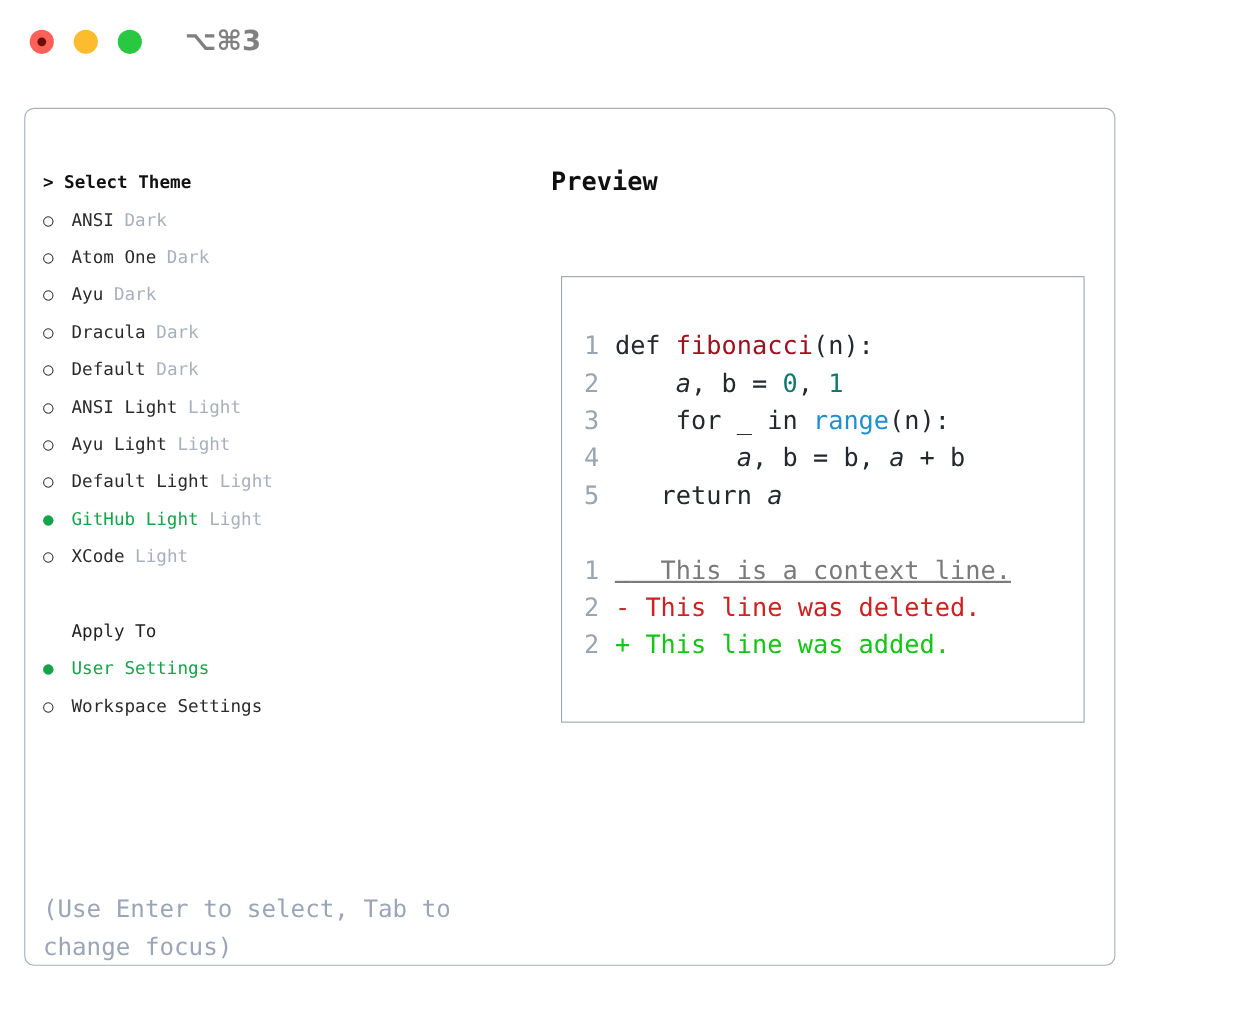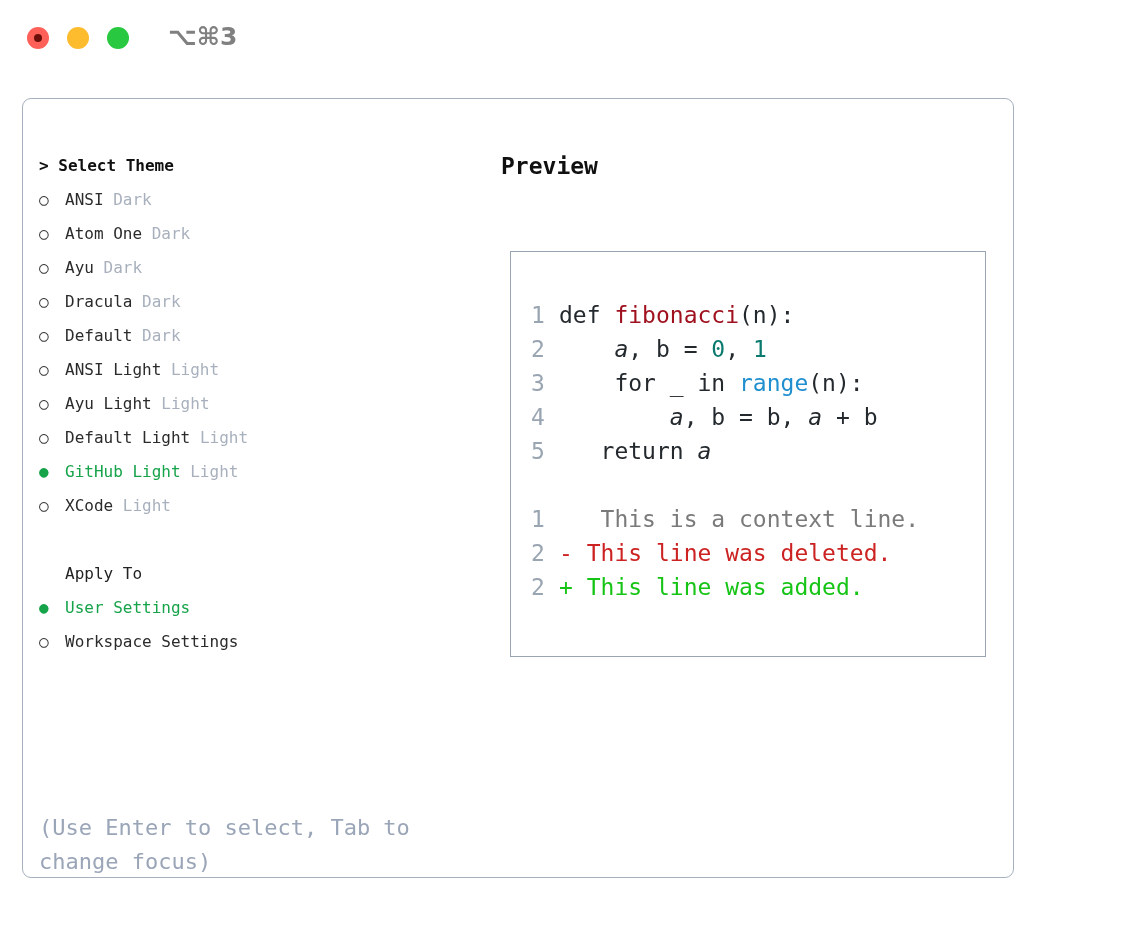--- a/index.html
+++ b/index.html
@@ -152,21 +152,21 @@
     display: inline-block;
     width: 28px;
     color: #9aa5b2;
   }
   .tok-plain  { color: #24292e; }
   .tok-fn     { color: #a0111f; }
   .tok-num    { color: #0a7a6e; }
   .tok-builtin{ color: #1f8fcf; }
   .tok-var    { color: #24292e; font-style: italic; }
   .blank-line { height: 34px; }
-  .diff-ctx { color: #7a7a7a; }
+  .diff-ctx { color: #7a7a7a; text-decoration: underline; }
   .diff-del { color: #cc2222; }
   .diff-add { color: #16c416; }
 </style>
 </head>
 <body>
 
 <div id="window">
 
   <div id="titlebar">
     <div class="light" id="light-close"></div>

